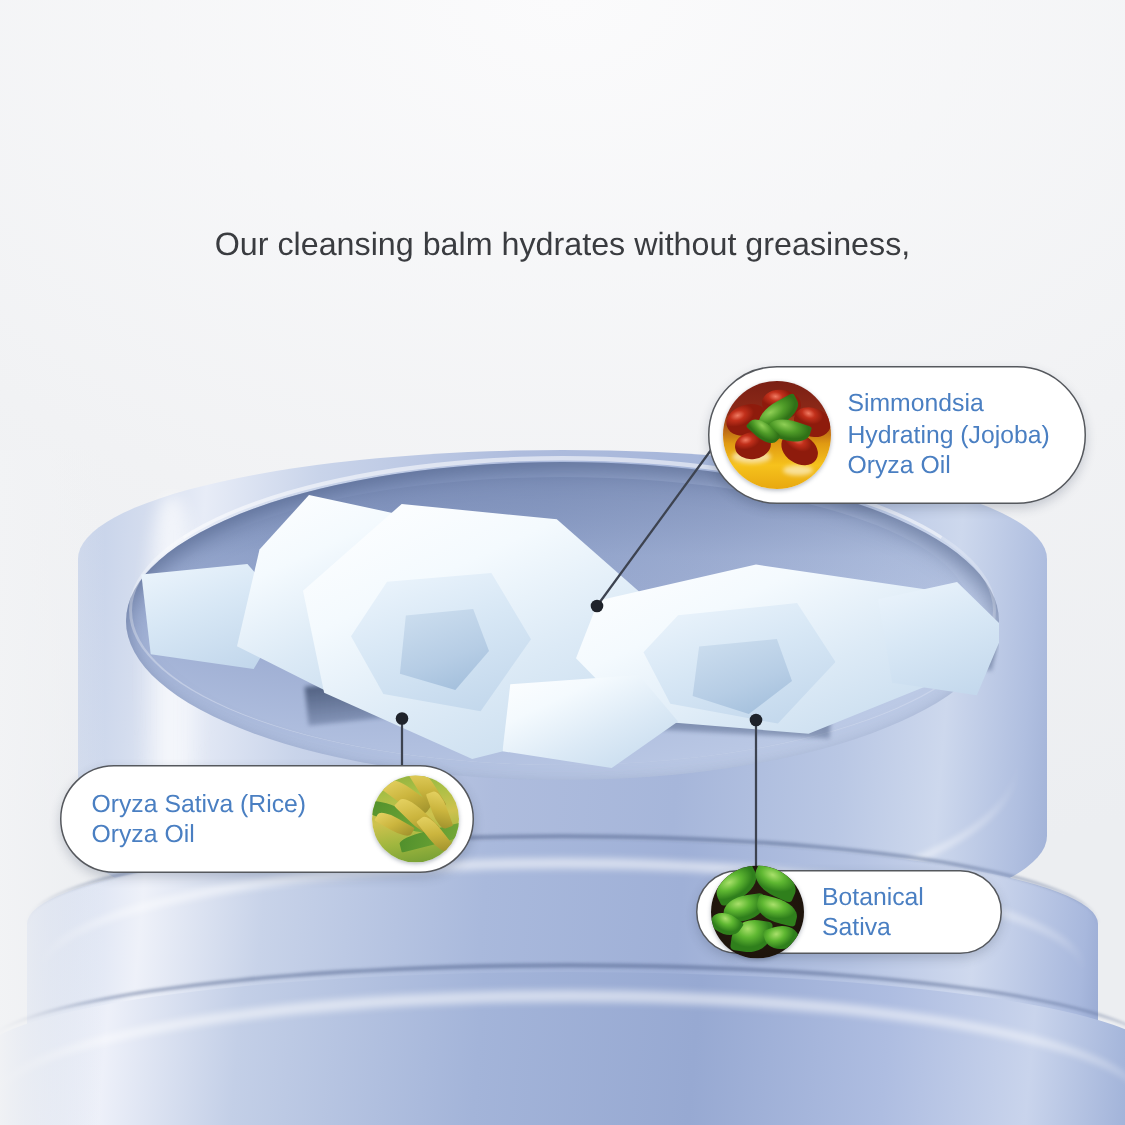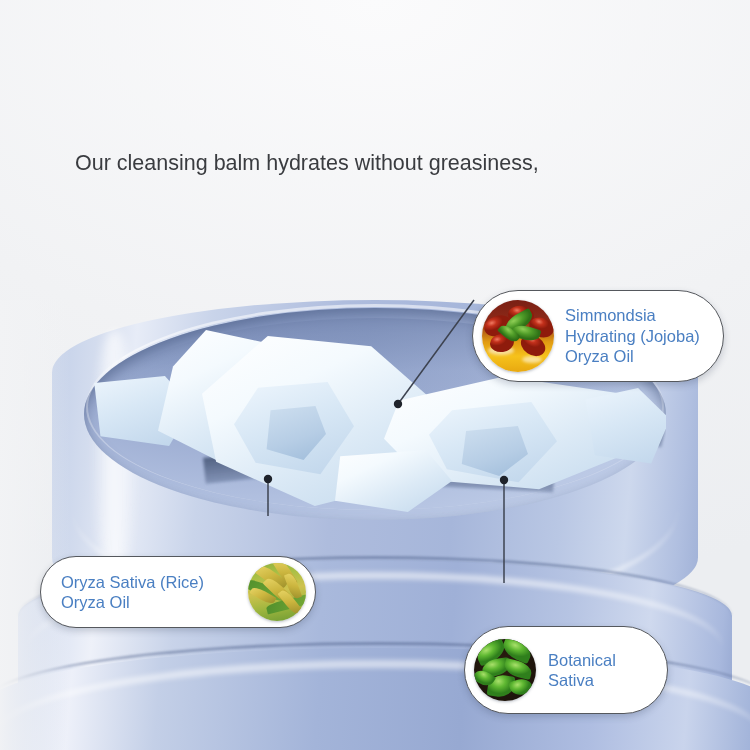--- a/index.html
+++ b/index.html
@@ -24,21 +24,21 @@
     text-align:center;
     font-family:"Liberation Serif", serif;
     font-weight:bold;
     font-size:67px;
     line-height:76px;
     letter-spacing:-0.5px;
     color:#7099dd;
   }
   .subtitle {
     position:absolute; left:75px; top:148px; width:600px;
-    text-align:left;
+    text-align:center;
     font-size:21.5px;
     line-height:30px;
     color:#3a3c40;
   }
 
   
   .jar-wrap { position:absolute; left:0; top:0; width:750px; height:750px; }
 
   
   .jar-body {
@@ -184,21 +184,20 @@
   .leader { position:absolute; left:0; top:0; width:750px; height:750px; pointer-events:none; }
 
   
   .pill {
     position:absolute;
     display:flex; align-items:center;
     background:#ffffff;
     border:1.6px solid #55585d;
     border-radius:999px;
     box-shadow:0 3px 7px rgba(40,55,80,.22);
-    margin-top:46px;
   }
   .pill-text {
     color:#4a7fc2;
     font-size:16.5px;
     line-height:20.5px;
     font-weight:normal;
   }
   .thumb {
     border-radius:50%;
     flex:0 0 auto;
@@ -344,21 +343,21 @@
       <div class="bladeg" style="left:18px; top:36px; width:46px; height:10px; transform:rotate(-14deg);"></div>
       <div class="panicle" style="left:6px;  top:8px;  width:34px; height:12px; transform:rotate(36deg);"></div>
       <div class="panicle" style="left:22px; top:4px;  width:30px; height:11px; transform:rotate(58deg);"></div>
       <div class="panicle" style="left:14px; top:22px; width:32px; height:11px; transform:rotate(44deg);"></div>
       <div class="panicle" style="left:32px; top:18px; width:26px; height:10px; transform:rotate(70deg);"></div>
       <div class="panicle" style="left:2px;  top:28px; width:26px; height:9px;  transform:rotate(30deg);"></div>
       <div class="panicle" style="left:28px; top:34px; width:28px; height:10px; transform:rotate(52deg);"></div>
     </div>
   </div>
 
-  <div class="pill" style="left:464px; top:580px; width:204px; height:88px; padding:0 14px 0 9px;">
+  <div class="pill" style="left:464px; top:580px; width:204px; height:56px; padding:0 14px 0 9px;">
     <div class="thumb" style="width:62px; height:62px; margin-right:12px;">
       <div class="art-bot"></div>
       <div class="mleaf" style="left:2px;  top:4px;  width:30px; height:18px; transform:rotate(-26deg);"></div>
       <div class="mleaf v" style="left:28px; top:2px;  width:30px; height:18px; transform:rotate(24deg);"></div>
       <div class="mleaf" style="left:8px;  top:20px; width:28px; height:17px; transform:rotate(-8deg);"></div>
       <div class="mleaf v" style="left:30px; top:22px; width:28px; height:16px; transform:rotate(14deg);"></div>
       <div class="mleaf" style="left:14px; top:36px; width:26px; height:22px; transform:rotate(8deg);"></div>
       <div class="mleaf v" style="left:36px; top:40px; width:22px; height:16px; transform:rotate(-18deg);"></div>
       <div class="mleaf" style="left:0px;  top:32px; width:20px; height:14px; transform:rotate(34deg);"></div>
     </div>

